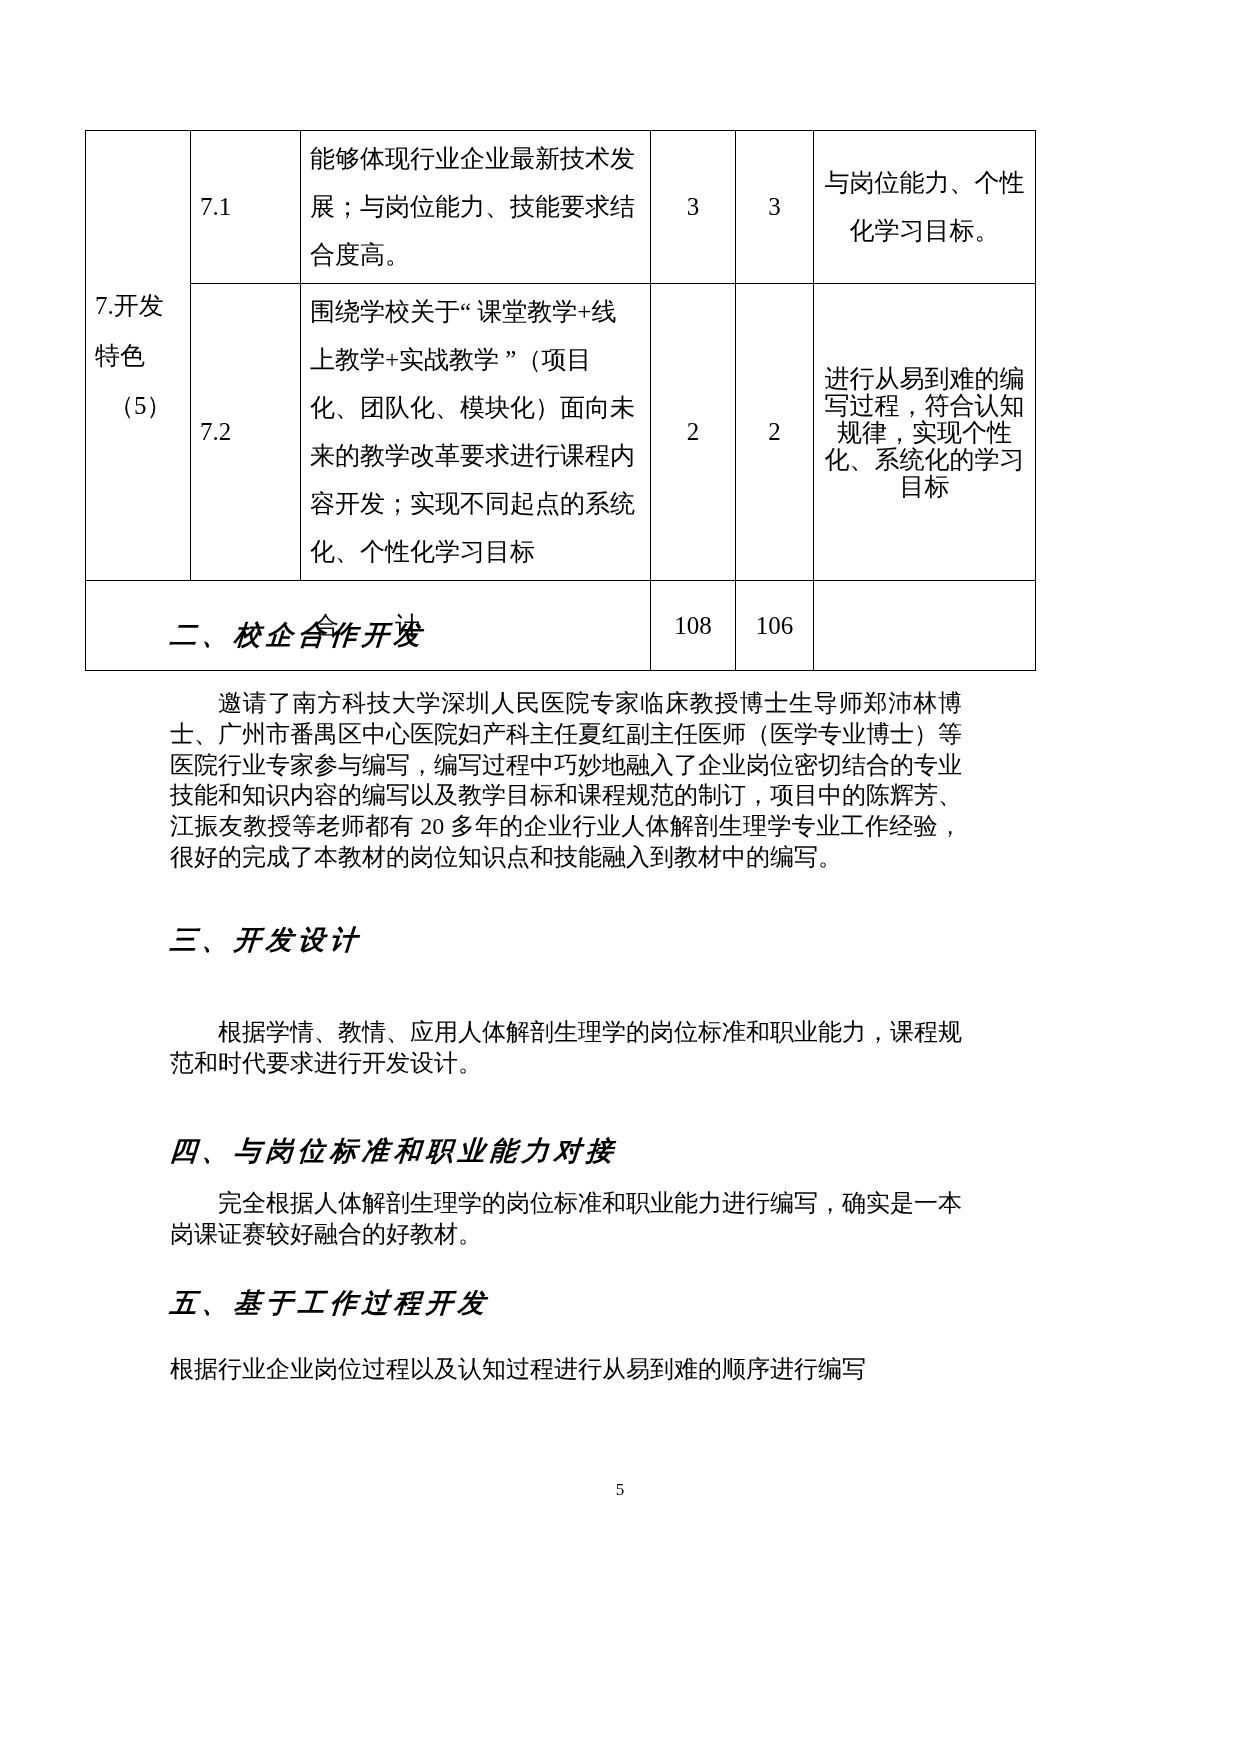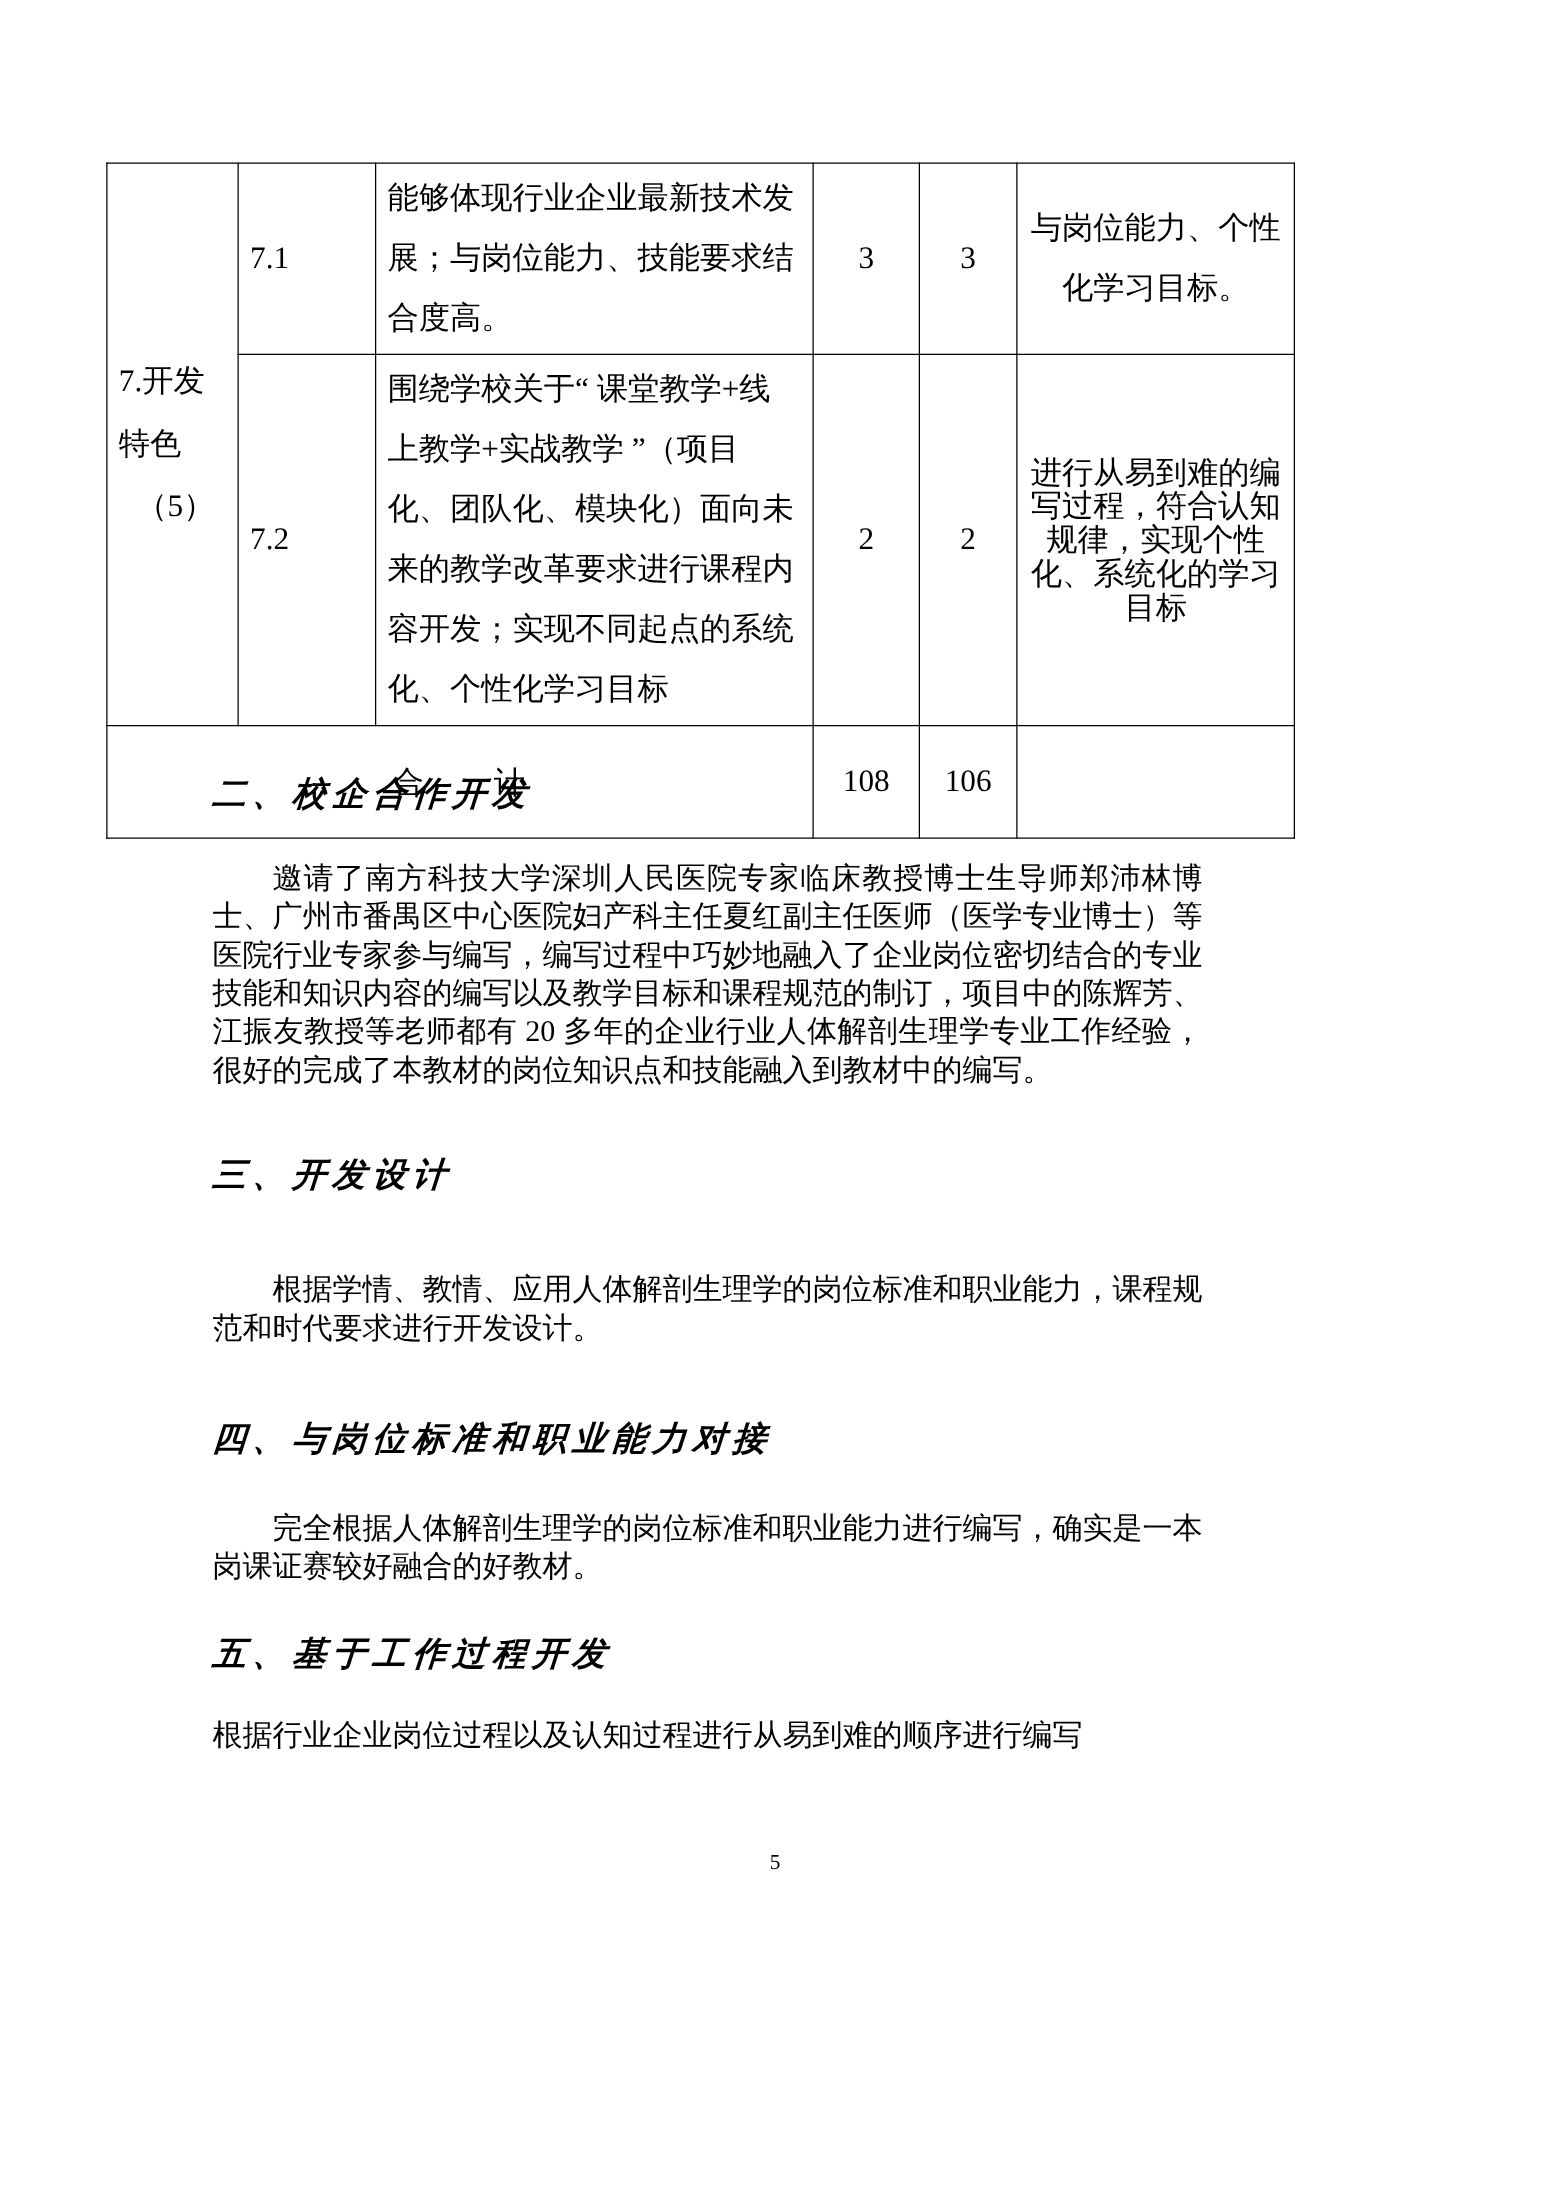--- a/index.html
+++ b/index.html
@@ -45,21 +45,21 @@
   .sec-body {
     font-size:24px; line-height:30.8px; text-align:justify;
     text-indent:2em;
   }
   .sec-body.no-indent { text-indent:0; }
   .h2 { margin-top:0; }
   .p2 { margin-top:36px; }
   .h3 { margin-top:50px; }
   .p3 { margin-top:60px; }
   .h4 { margin-top:56px; }
-  .p4 { margin-top:40px; }
+  .p4 { margin-top:20px; }
   .h5 { margin-top:36px; }
   .p5 { margin-top:34px; }
 
   .page-number {
     position:absolute; left:0; right:0; top:1480px;
     text-align:center; font-size:17px;
   }
 </style>
 </head>
 <body>

